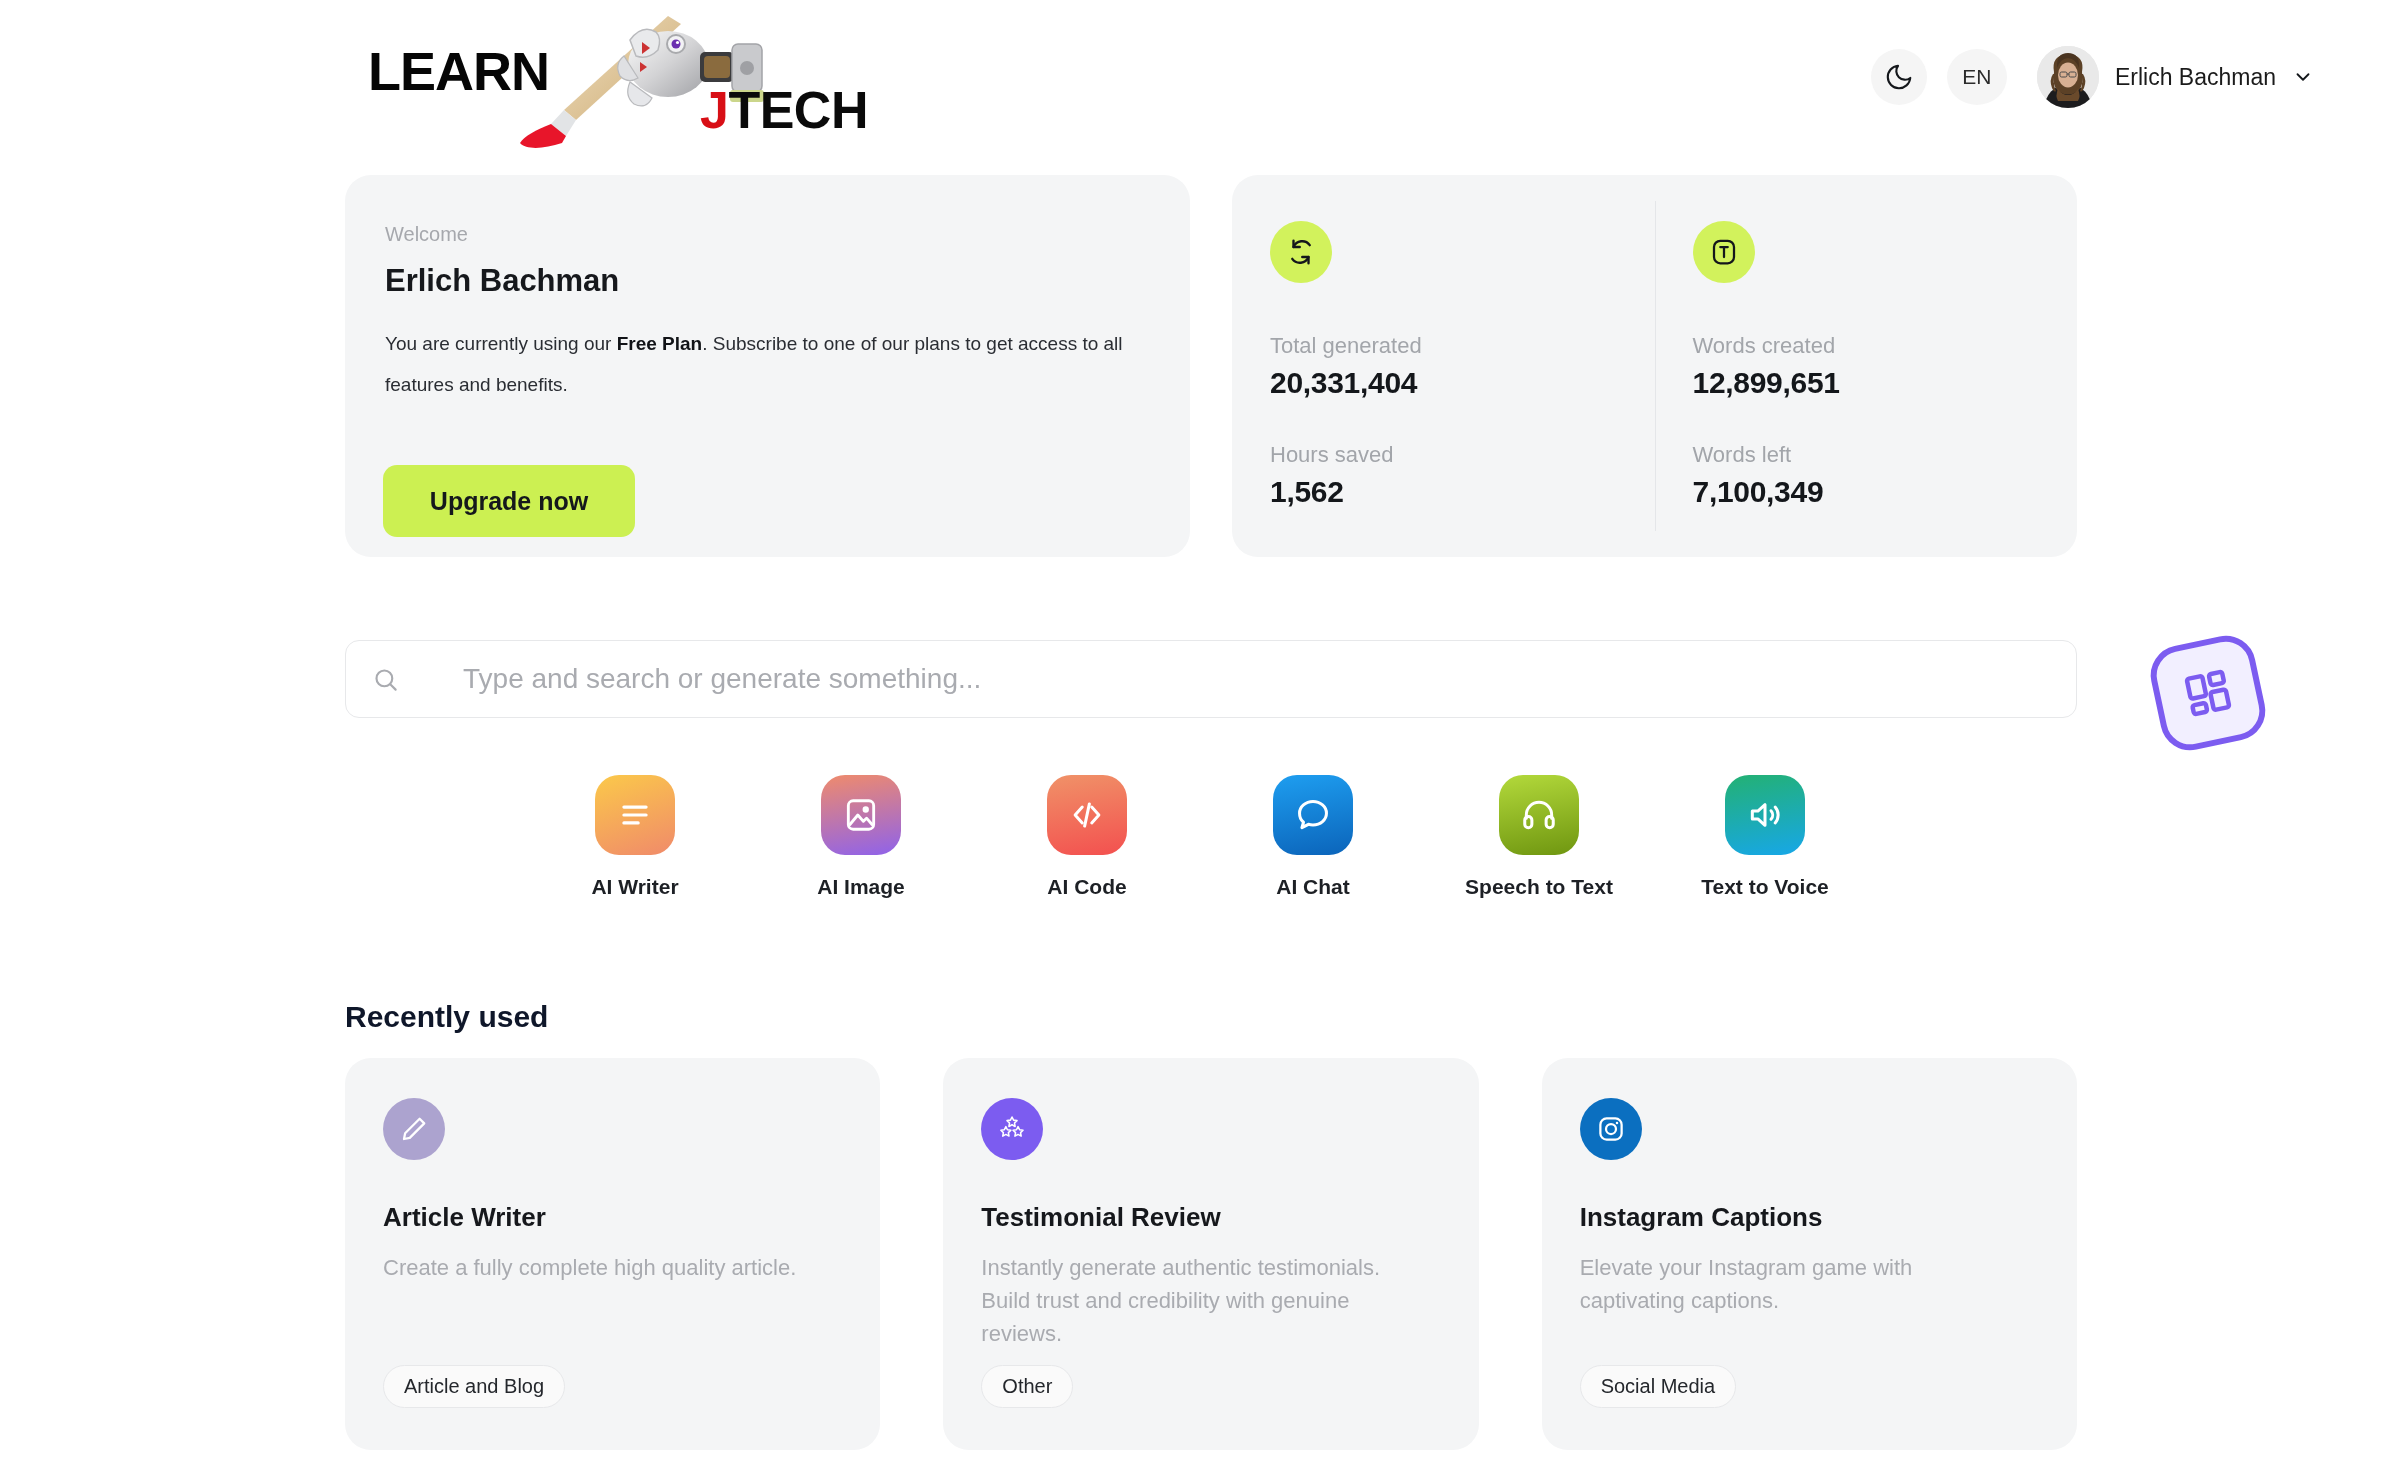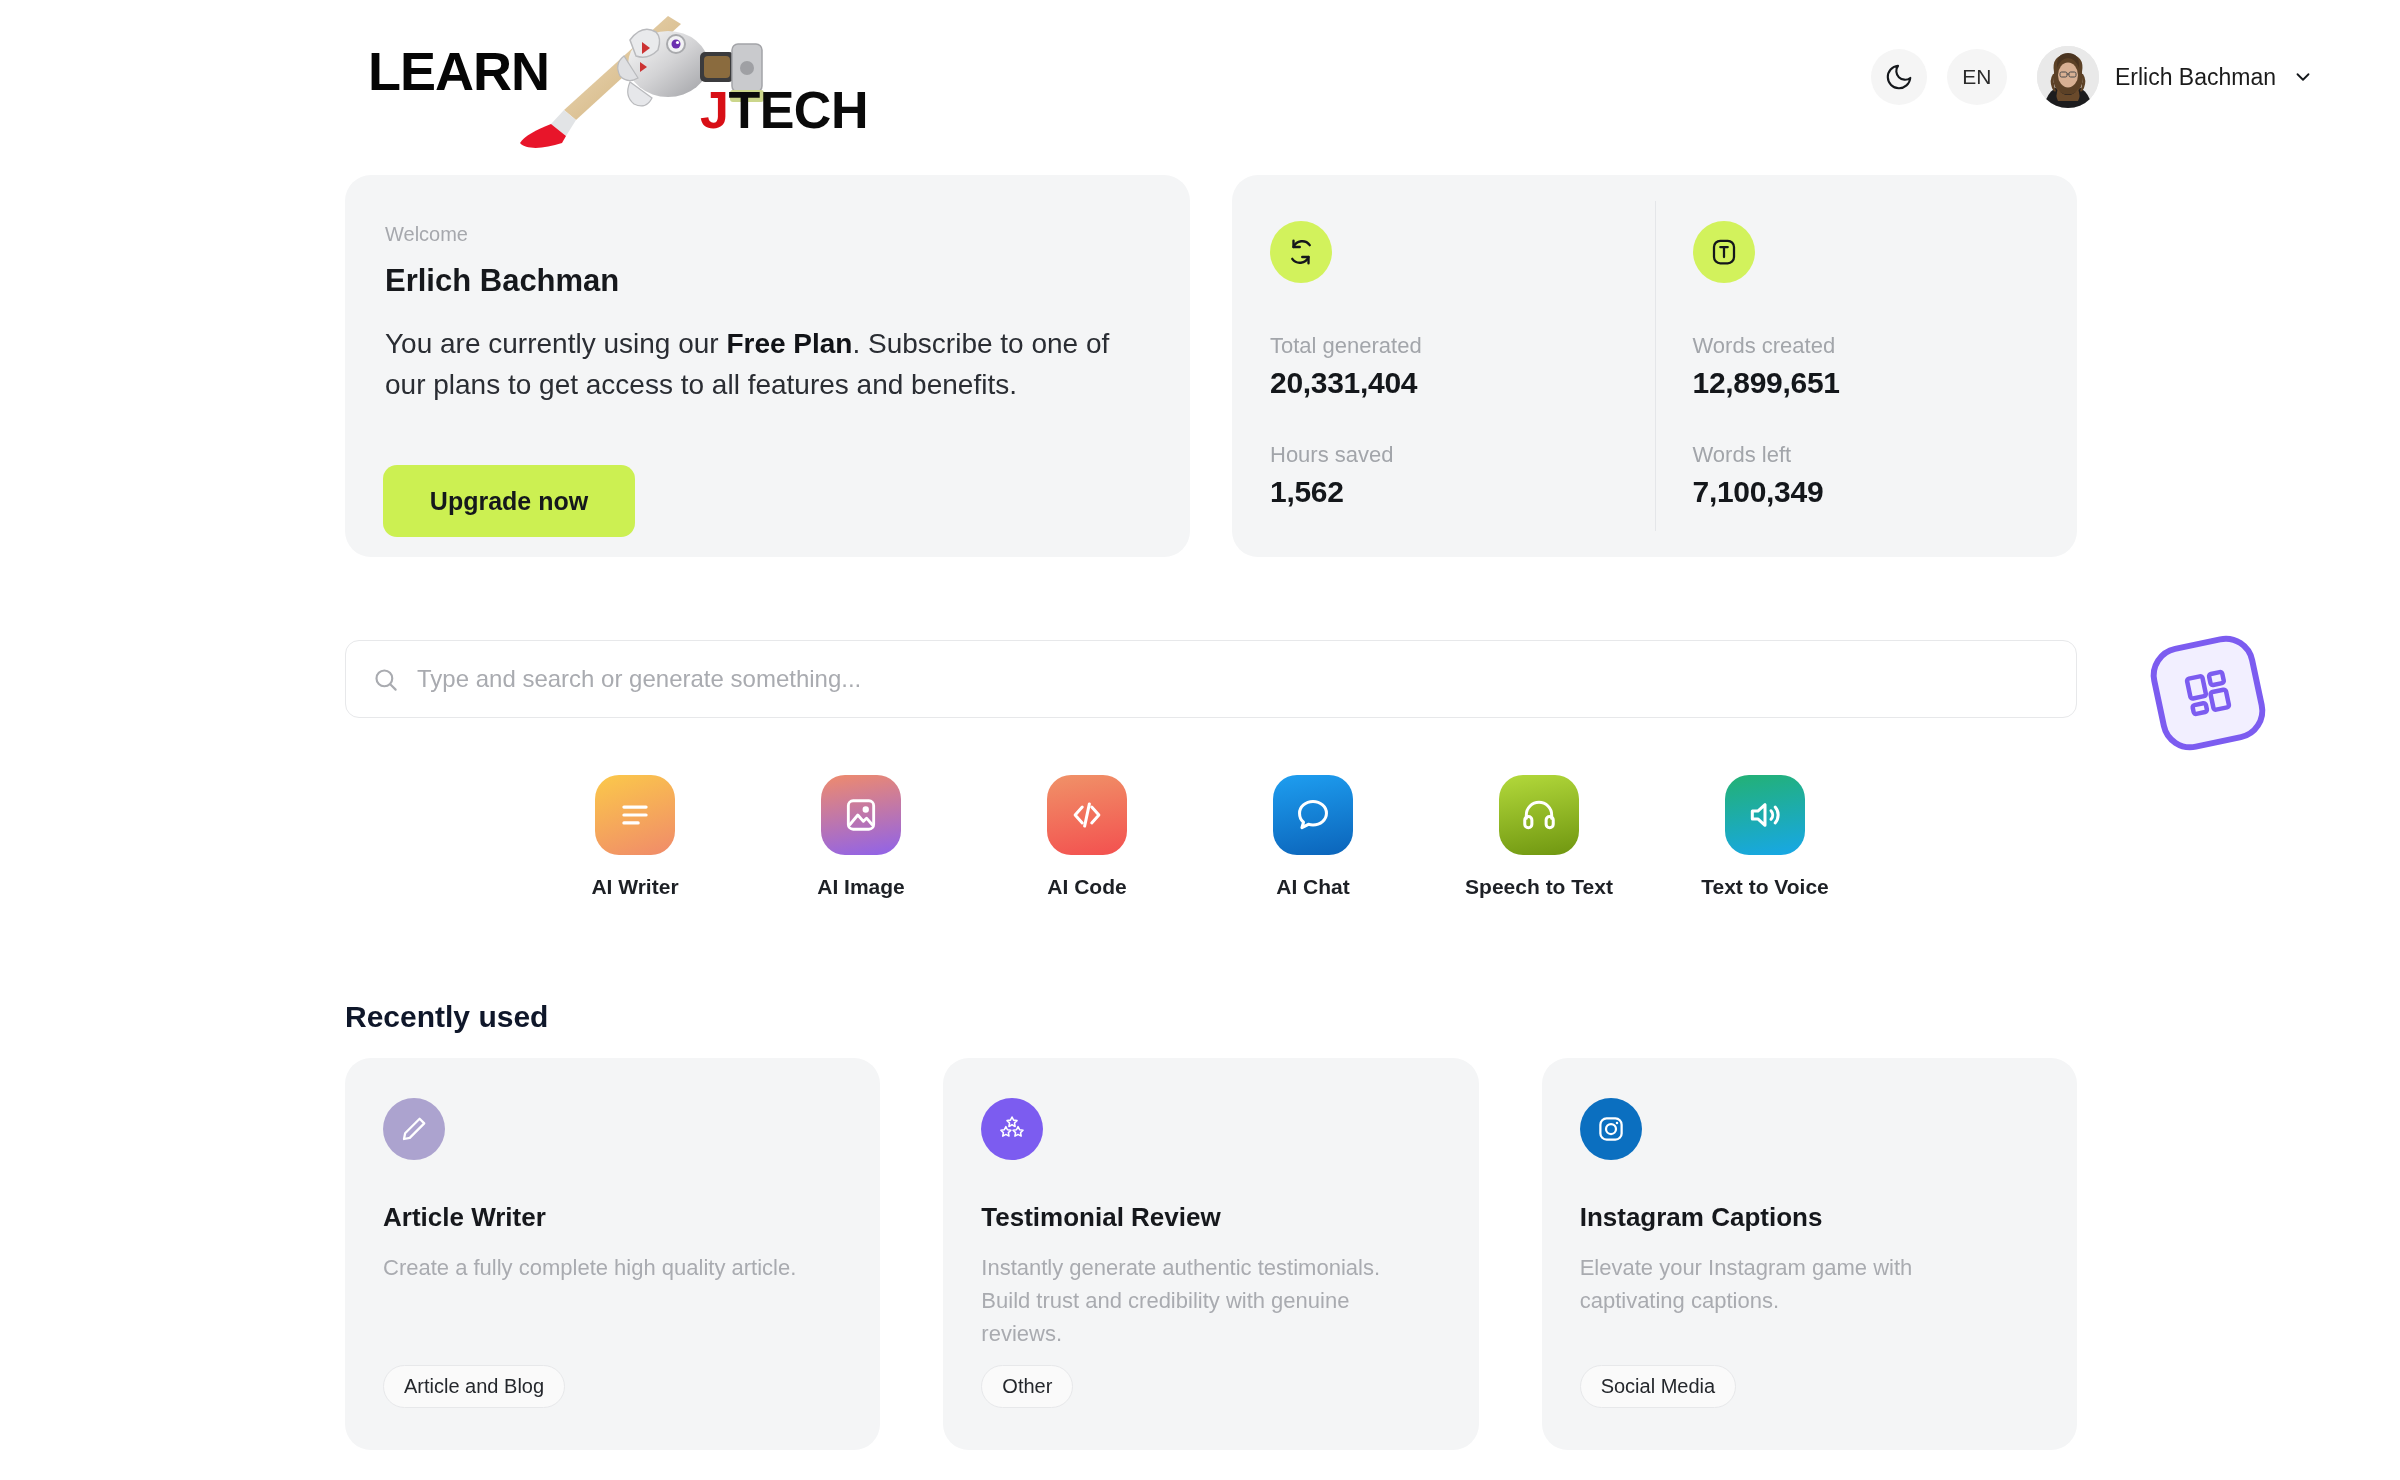--- a/index.html
+++ b/index.html
@@ -68,21 +68,21 @@
   .welcome-label {
     position: absolute; left: 40px; top: 48px;
     font-size: 20px; color: #a6a8ad;
   }
   .welcome-name {
     position: absolute; left: 40px; top: 88px;
     font-size: 31px; font-weight: 700; color: #16181c;
   }
   .welcome-text {
     position: absolute; left: 40px; top: 148px; width: 760px;
-    font-size: 28px; line-height: 41px; color: #2a2d33;
+    font-size: 19px; line-height: 41px; color: #2a2d33;
   }
   .welcome-text b { font-weight: 700; color:#111317; }
   .upgrade-btn {
     position: absolute; left: 38px; top: 290px;
     width: 252px; height: 72px; border: none; border-radius: 14px;
     background: #ccf052; color: #15181c; font-size: 25px; font-weight: 700;
     cursor: pointer; font-family: "Liberation Sans", sans-serif;
   }
 
   .stats-card {
@@ -109,21 +109,21 @@
 
   
   .search-bar {
     position: absolute; left: 345px; top: 640px;
     width: 1732px; height: 78px;
     background: #fff; border: 1px solid #e7e8ea; border-radius: 14px;
     display: flex; align-items: center; padding: 0 26px; gap: 18px;
   }
   .search-input {
     flex: 1; border: none; outline: none; background: transparent;
-    font-size: 24px; color: #2c2f34; font-family: "Liberation Sans", sans-serif;
+    font-size: 28px; color: #2c2f34; font-family: "Liberation Sans", sans-serif; margin-left: 46px;
   }
   .search-input::placeholder { color: #a9abb0; }
 
   
   .tools {
     position: absolute; left: 540px; top: 775px;
     width: 1320px; display: flex; justify-content: space-between;
   }
   .tool { width: 190px; display: flex; flex-direction: column; align-items: center; cursor: pointer; }
   .tool-ico {

